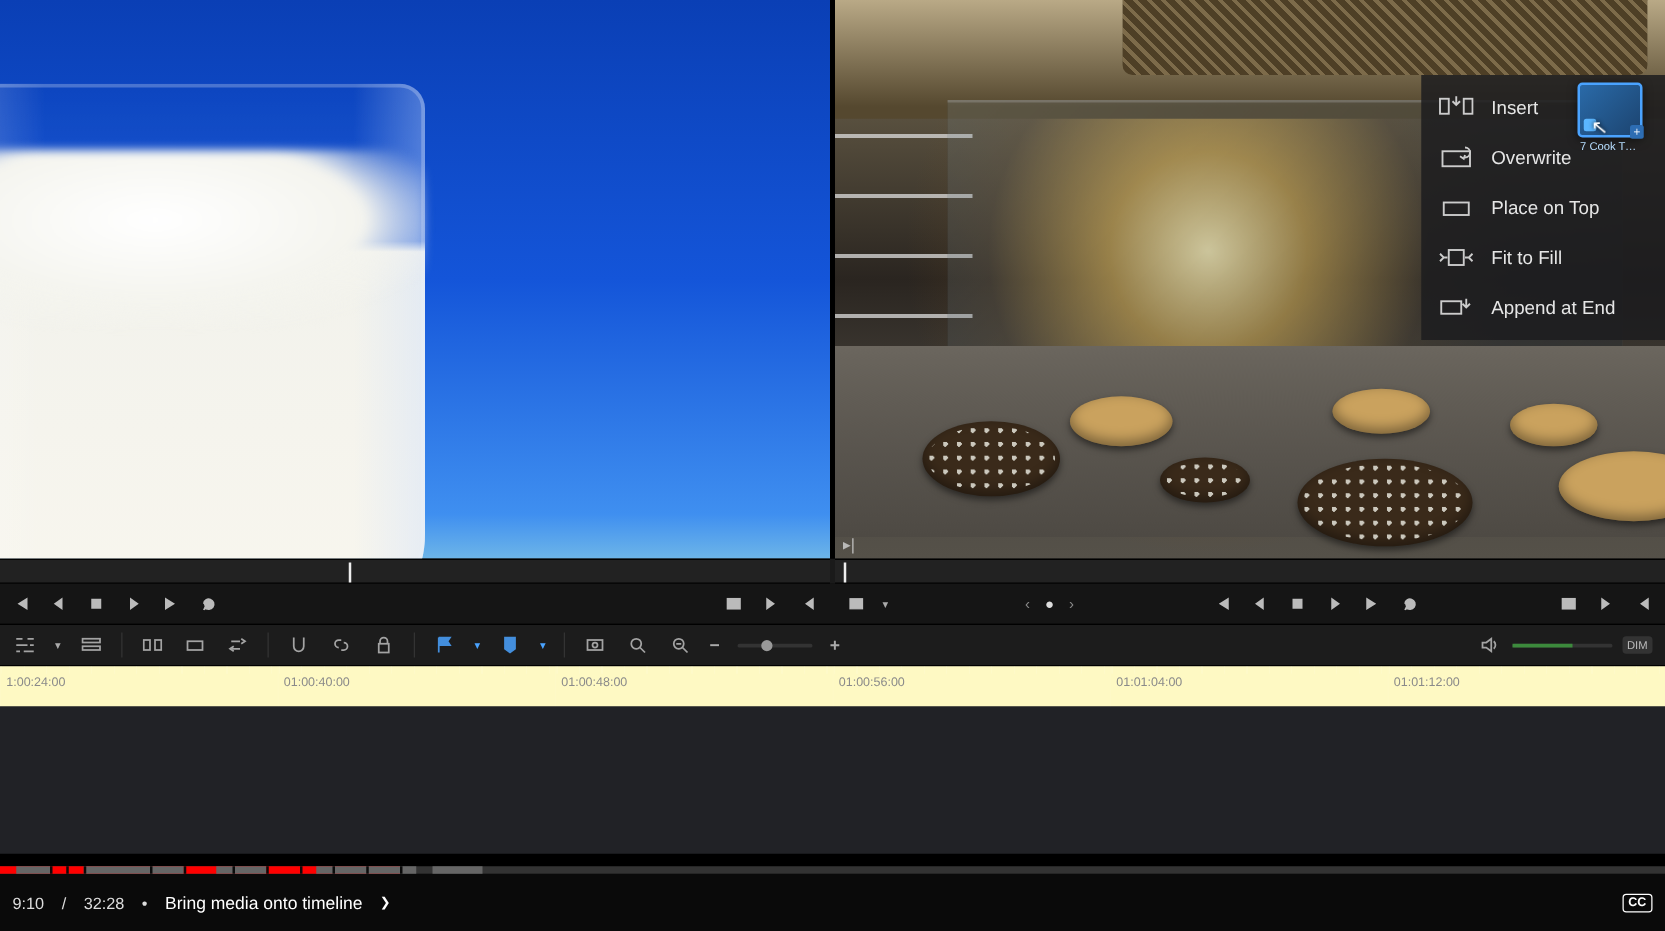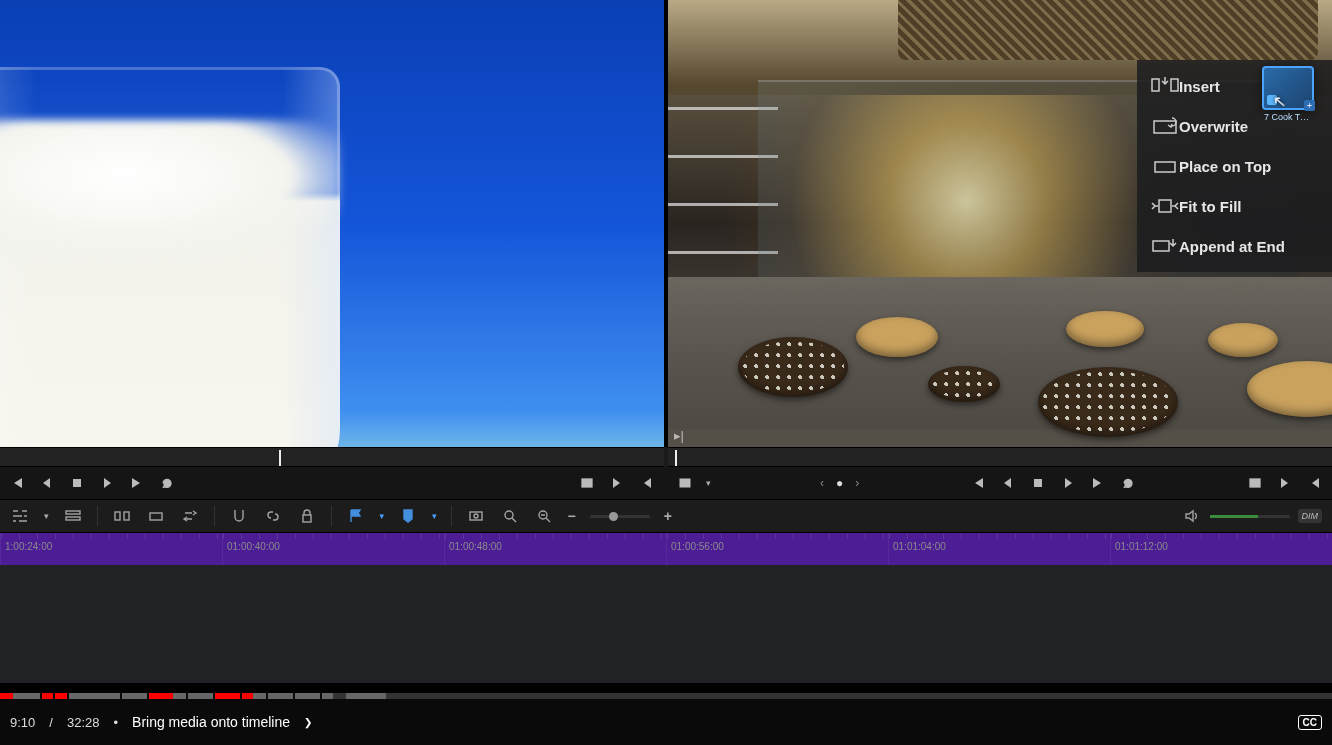--- a/index.html
+++ b/index.html
@@ -104,25 +104,24 @@
   
   .edit-menu {
     position:absolute; right:0; top:60px;
     width:195px;
     background: rgba(28,28,30,.85);
     display:flex; flex-direction:column;
     padding: 6px 4px;
     z-index: 30;
   }
   .edit-item{
-    display:flex; align-items:center; 
+    display:flex; align-items:center; gap:14px;
     padding: 10px 10px;
     font-size:15px; color:#e6e6e6;
     cursor:pointer;
-    font-weight:bold;
   }
   .edit-icon{
     width:28px; height:20px; flex:none;
     display:flex; align-items:center; justify-content:center;
   }
   .edit-icon svg{ stroke:#ccc; stroke-width:1.5; fill:none; }
   .drag-thumb{
     position:absolute; right:18px; top:66px; width:52px; height:44px;
     border:2px solid #4aa3ff; border-radius:4px;
     background: linear-gradient(135deg,#2a6aa8,#1c4470);
@@ -158,31 +157,31 @@
 
   
   .toolbelt{
     height:34px; background:#1c1c1c; display:flex; align-items:center; padding:0 10px; gap:14px;
     border-top:1px solid #000; border-bottom:1px solid #000;
   }
   .tool{ width:20px; height:20px; display:flex; align-items:center; justify-content:center; cursor:pointer; opacity:.85;}
   .tool svg{ width:16px; height:16px; stroke:#bbb; stroke-width:1.4; fill:none;}
   .tool.blue svg{ stroke:#4aa3ff; fill:#4aa3ff;}
   .sep{ width:1px; height:20px; background:#333; }
-  .vol-area{ margin-left:auto; display:flex; align-items:center; gap:8px;font-style:italic;}
+  .vol-area{ margin-left:auto; display:flex; align-items:center; gap:8px;}
   .vol-slider{ width:80px; height:3px; background:#333; position:relative; border-radius:2px;}
   .vol-fill{ position:absolute; left:0; top:0; bottom:0; width:60%; background:#3c8a3c;}
   .dim{ font-size:9px; background:#333; color:#bbb; padding:2px 4px; border-radius:3px;}
 
   
   .timeline{
     position:relative; height:150px; background:#212226;
   }
   .ruler{
-    height:32px; background:#4c1d95;
+    height:32px; background:#fef9c3;
     display:flex; position:relative;
     font-size:10px; color:#8a8a8a;text-align:right;
   }
   .ruler-seg{ flex:1; position:relative; border-left:1px solid rgba(255,255,255,.06);}
   .ruler-seg .tc{ position:absolute; left:4px; top:8px;}
   .ruler-seg .ticks{
     position:absolute; left:0; right:0; top:0; height:6px;
     background: repeating-linear-gradient(90deg, rgba(255,255,255,.1) 0 1px, transparent 1px 18px);
   }
   .tracks{ position:absolute; left:0; right:0; top:32px; bottom:0;}

